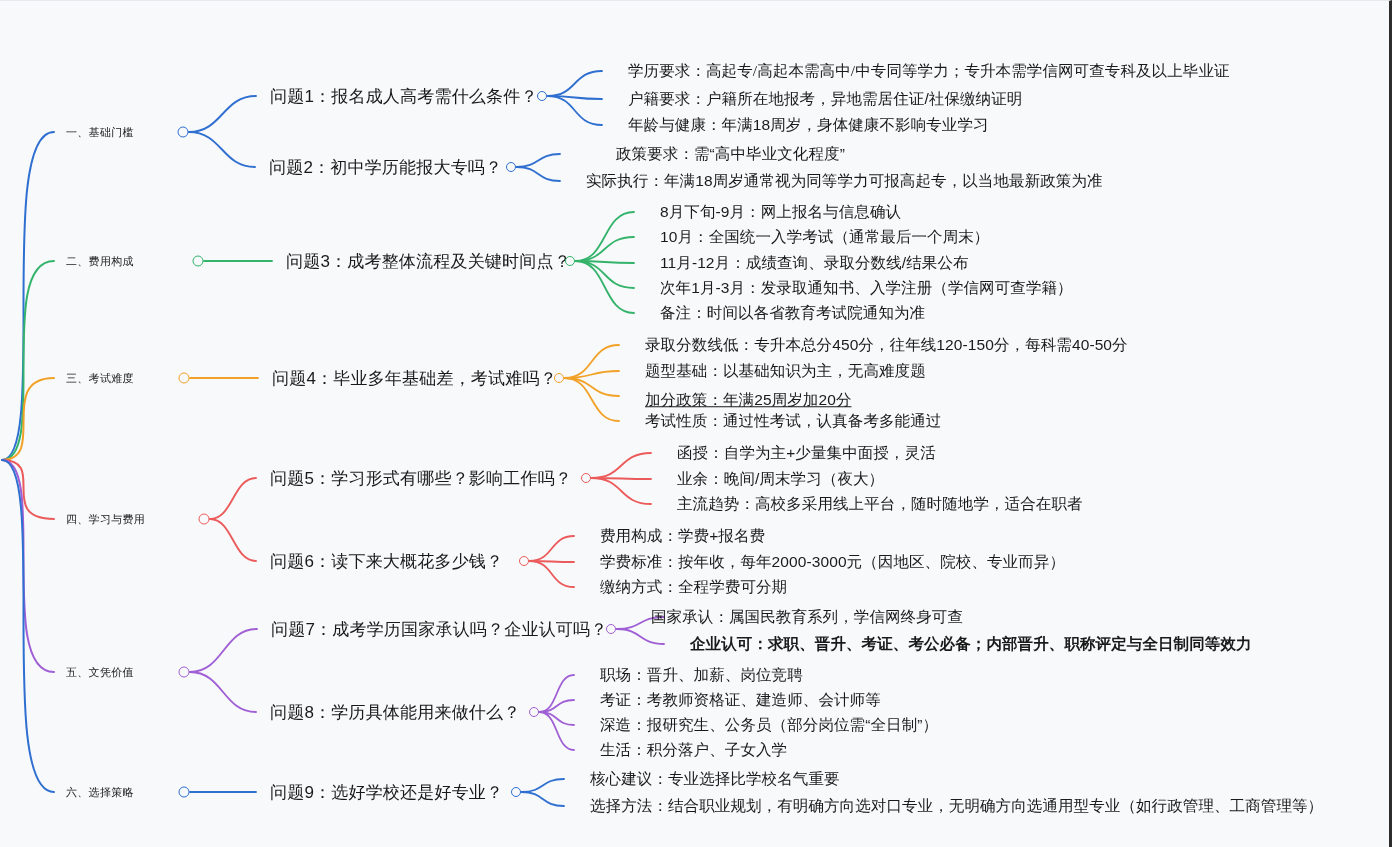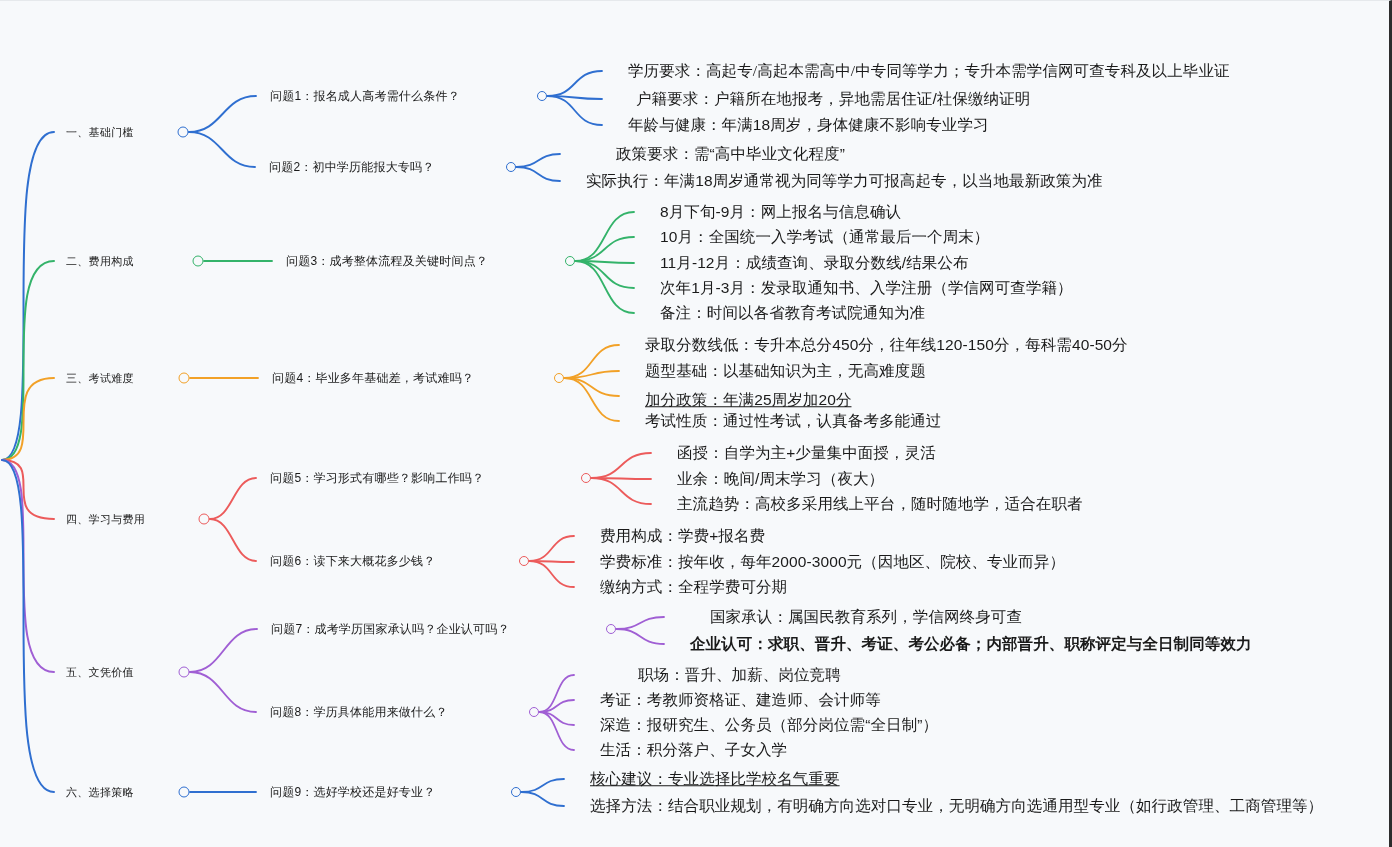--- a/index.html
+++ b/index.html
@@ -30,21 +30,21 @@
     white-space: nowrap;
     color: #1a1a1a;
     line-height: 1;
     transform: translateY(-50%);
   }
   .branch-label {
     font-size: 11px;
     letter-spacing: 0.3px;
   }
   .question-label {
-    font-size: 12px;
+    font-size: 17px;
     letter-spacing: 0.2px;
   }
   .leaf-label {
     font-size: 15.5px;
     letter-spacing: 0.1px;
   }
   .node-dot {
     position: absolute;
     border-radius: 50%;
     background: #f7f9fb;
@@ -102,21 +102,21 @@
       <path d="M 190 791 C 223 791, 223 791, 256 791" stroke="#2f6fd0" stroke-width="1.9" fill="none" stroke-linecap="round"></path>
       <path d="M 521.5 791 C 544.875 791, 540.625 778, 564 778" stroke="#2f6fd0" stroke-width="1.8" fill="none" stroke-linecap="round"></path>
       <path d="M 521.5 791 C 544.875 791, 540.625 805, 564 805" stroke="#2f6fd0" stroke-width="1.8" fill="none" stroke-linecap="round"></path>
     </svg>
   <div id="labels">
       <div class="node-label branch-label" style="left: 66px; top: 131px;">一、基础门槛</div>
       <div class="node-dot" style="left: 183px; top: 131px; width: 11px; height: 11px; border-color: rgb(47, 111, 208);"></div>
       <div class="node-label question-label" style="left: 270px; top: 95px;">问题1：报名成人高考需什么条件？</div>
       <div class="node-dot" style="left: 542px; top: 95px; width: 10px; height: 10px; border-color: rgb(47, 111, 208);"></div>
       <div class="node-label leaf-label" style="left: 628px; top: 70px; font-family: Liberation Serif, serif;">学历要求：高起专/高起本需高中/中专同等学力；专升本需学信网可查专科及以上毕业证</div>
-      <div class="node-label leaf-label" style="left: 628px; top: 98px; margin-left: 8px;">户籍要求：户籍所在地报考，异地需居住证/社保缴纳证明</div>
+      <div class="node-label leaf-label" style="left: 628px; top: 98px;">户籍要求：户籍所在地报考，异地需居住证/社保缴纳证明</div>
       <div class="node-label leaf-label" style="left: 628px; top: 124px;">年龄与健康：年满18周岁，身体健康不影响专业学习</div>
       <div class="node-label question-label" style="left: 269px; top: 166px;">问题2：初中学历能报大专吗？</div>
       <div class="node-dot" style="left: 511px; top: 166px; width: 10px; height: 10px; border-color: rgb(47, 111, 208);"></div>
       <div class="node-label leaf-label" style="left: 616px; top: 153px;">政策要求：需“高中毕业文化程度”</div>
       <div class="node-label leaf-label" style="left: 586px; top: 180px;">实际执行：年满18周岁通常视为同等学力可报高起专，以当地最新政策为准</div>
       <div class="node-label branch-label" style="left: 66px; top: 260px;">二、费用构成</div>
       <div class="node-dot" style="left: 198px; top: 260px; width: 11px; height: 11px; border-color: rgb(52, 179, 106);"></div>
       <div class="node-label question-label" style="left: 286px; top: 260px;">问题3：成考整体流程及关键时间点？</div>
       <div class="node-dot" style="left: 570px; top: 260px; width: 10px; height: 10px; border-color: rgb(52, 179, 106);"></div>
       <div class="node-label leaf-label" style="left: 660px; top: 211px;">8月下旬-9月：网上报名与信息确认</div>
@@ -141,28 +141,28 @@
       <div class="node-label leaf-label" style="left: 677px; top: 503px;">主流趋势：高校多采用线上平台，随时随地学，适合在职者</div>
       <div class="node-label question-label" style="left: 270px; top: 560px;">问题6：读下来大概花多少钱？</div>
       <div class="node-dot" style="left: 524px; top: 560px; width: 10px; height: 10px; border-color: rgb(236, 91, 91);"></div>
       <div class="node-label leaf-label" style="left: 600px; top: 535px;">费用构成：学费+报名费</div>
       <div class="node-label leaf-label" style="left: 600px; top: 561px;">学费标准：按年收，每年2000-3000元（因地区、院校、专业而异）</div>
       <div class="node-label leaf-label" style="left: 600px; top: 586px;">缴纳方式：全程学费可分期</div>
       <div class="node-label branch-label" style="left: 66px; top: 671px;">五、文凭价值</div>
       <div class="node-dot" style="left: 184px; top: 671px; width: 11px; height: 11px; border-color: rgb(160, 95, 212);"></div>
       <div class="node-label question-label" style="left: 271px; top: 628px;">问题7：成考学历国家承认吗？企业认可吗？</div>
       <div class="node-dot" style="left: 611px; top: 628px; width: 10px; height: 10px; border-color: rgb(160, 95, 212);"></div>
-      <div class="node-label leaf-label" style="left: 710px; top: 616px;">国家承认：属国民教育系列，学信网终身可查</div>
+      <div class="node-label leaf-label" style="left: 651px; top: 616px;">国家承认：属国民教育系列，学信网终身可查</div>
       <div class="node-label leaf-label" style="left: 690px; top: 643px; font-weight: bold;">企业认可：求职、晋升、考证、考公必备；内部晋升、职称评定与全日制同等效力</div>
       <div class="node-label question-label" style="left: 270px; top: 711px;">问题8：学历具体能用来做什么？</div>
       <div class="node-dot" style="left: 534px; top: 711px; width: 10px; height: 10px; border-color: rgb(160, 95, 212);"></div>
-      <div class="node-label leaf-label" style="left: 600px; top: 674px; margin-left: 38px;">职场：晋升、加薪、岗位竞聘</div>
+      <div class="node-label leaf-label" style="left: 600px; top: 674px;">职场：晋升、加薪、岗位竞聘</div>
       <div class="node-label leaf-label" style="left: 600px; top: 699px;">考证：考教师资格证、建造师、会计师等</div>
       <div class="node-label leaf-label" style="left: 600px; top: 724px;">深造：报研究生、公务员（部分岗位需“全日制”）</div>
       <div class="node-label leaf-label" style="left: 600px; top: 749px;">生活：积分落户、子女入学</div>
       <div class="node-label branch-label" style="left: 66px; top: 791px;">六、选择策略</div>
       <div class="node-dot" style="left: 184px; top: 791px; width: 11px; height: 11px; border-color: rgb(47, 111, 208);"></div>
       <div class="node-label question-label" style="left: 270px; top: 791px;">问题9：选好学校还是好专业？</div>
       <div class="node-dot" style="left: 516px; top: 791px; width: 10px; height: 10px; border-color: rgb(47, 111, 208);"></div>
-      <div class="node-label leaf-label" style="left: 590px; top: 778px; text-decoration: underline;">核心建议：专业选择比学校名气重要</div>
+      <div class="node-label leaf-label" style="left: 590px; top: 778px;">核心建议：专业选择比学校名气重要</div>
       <div class="node-label leaf-label" style="left: 590px; top: 805px;">选择方法：结合职业规划，有明确方向选对口专业，无明确方向选通用型专业（如行政管理、工商管理等）</div>
     </div>
 </div>
 
 </body></html>

